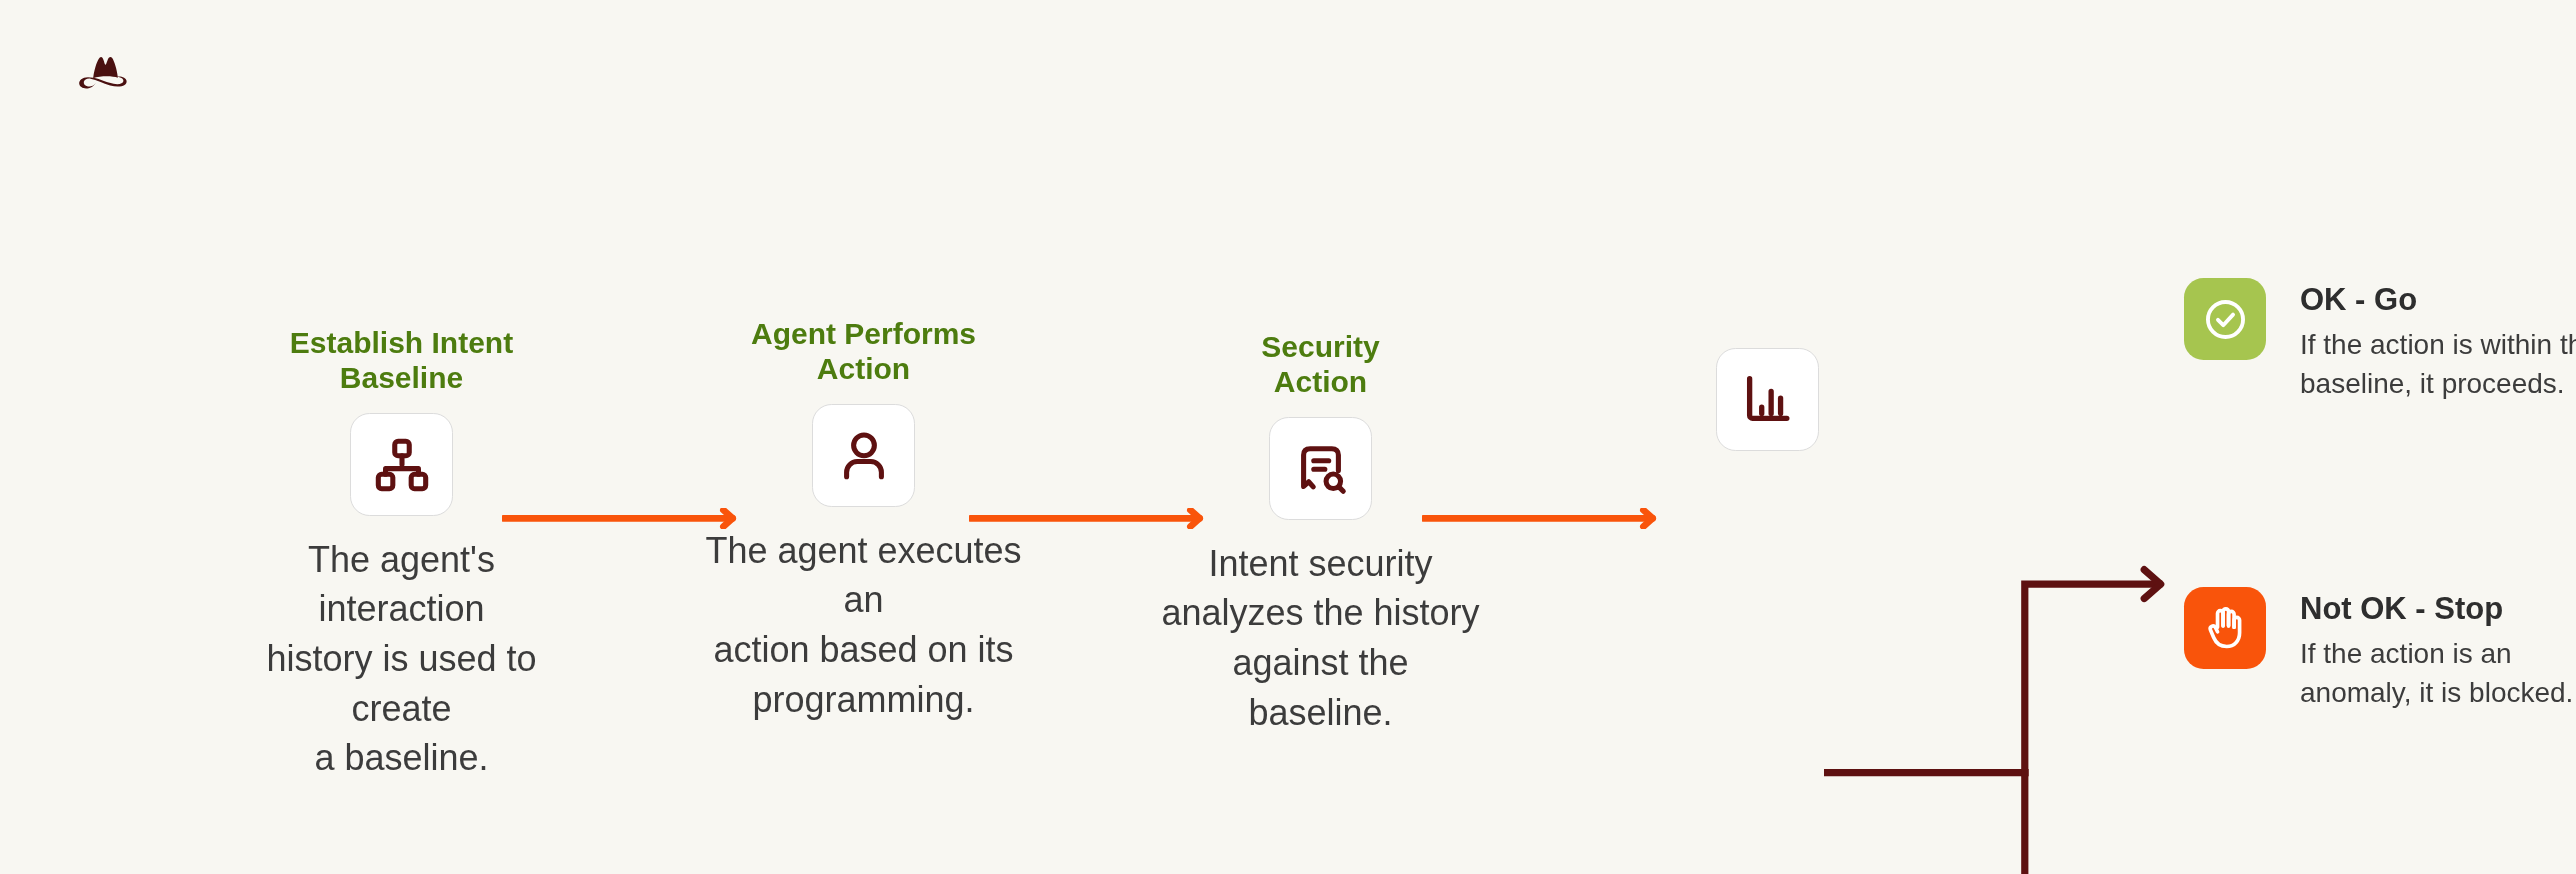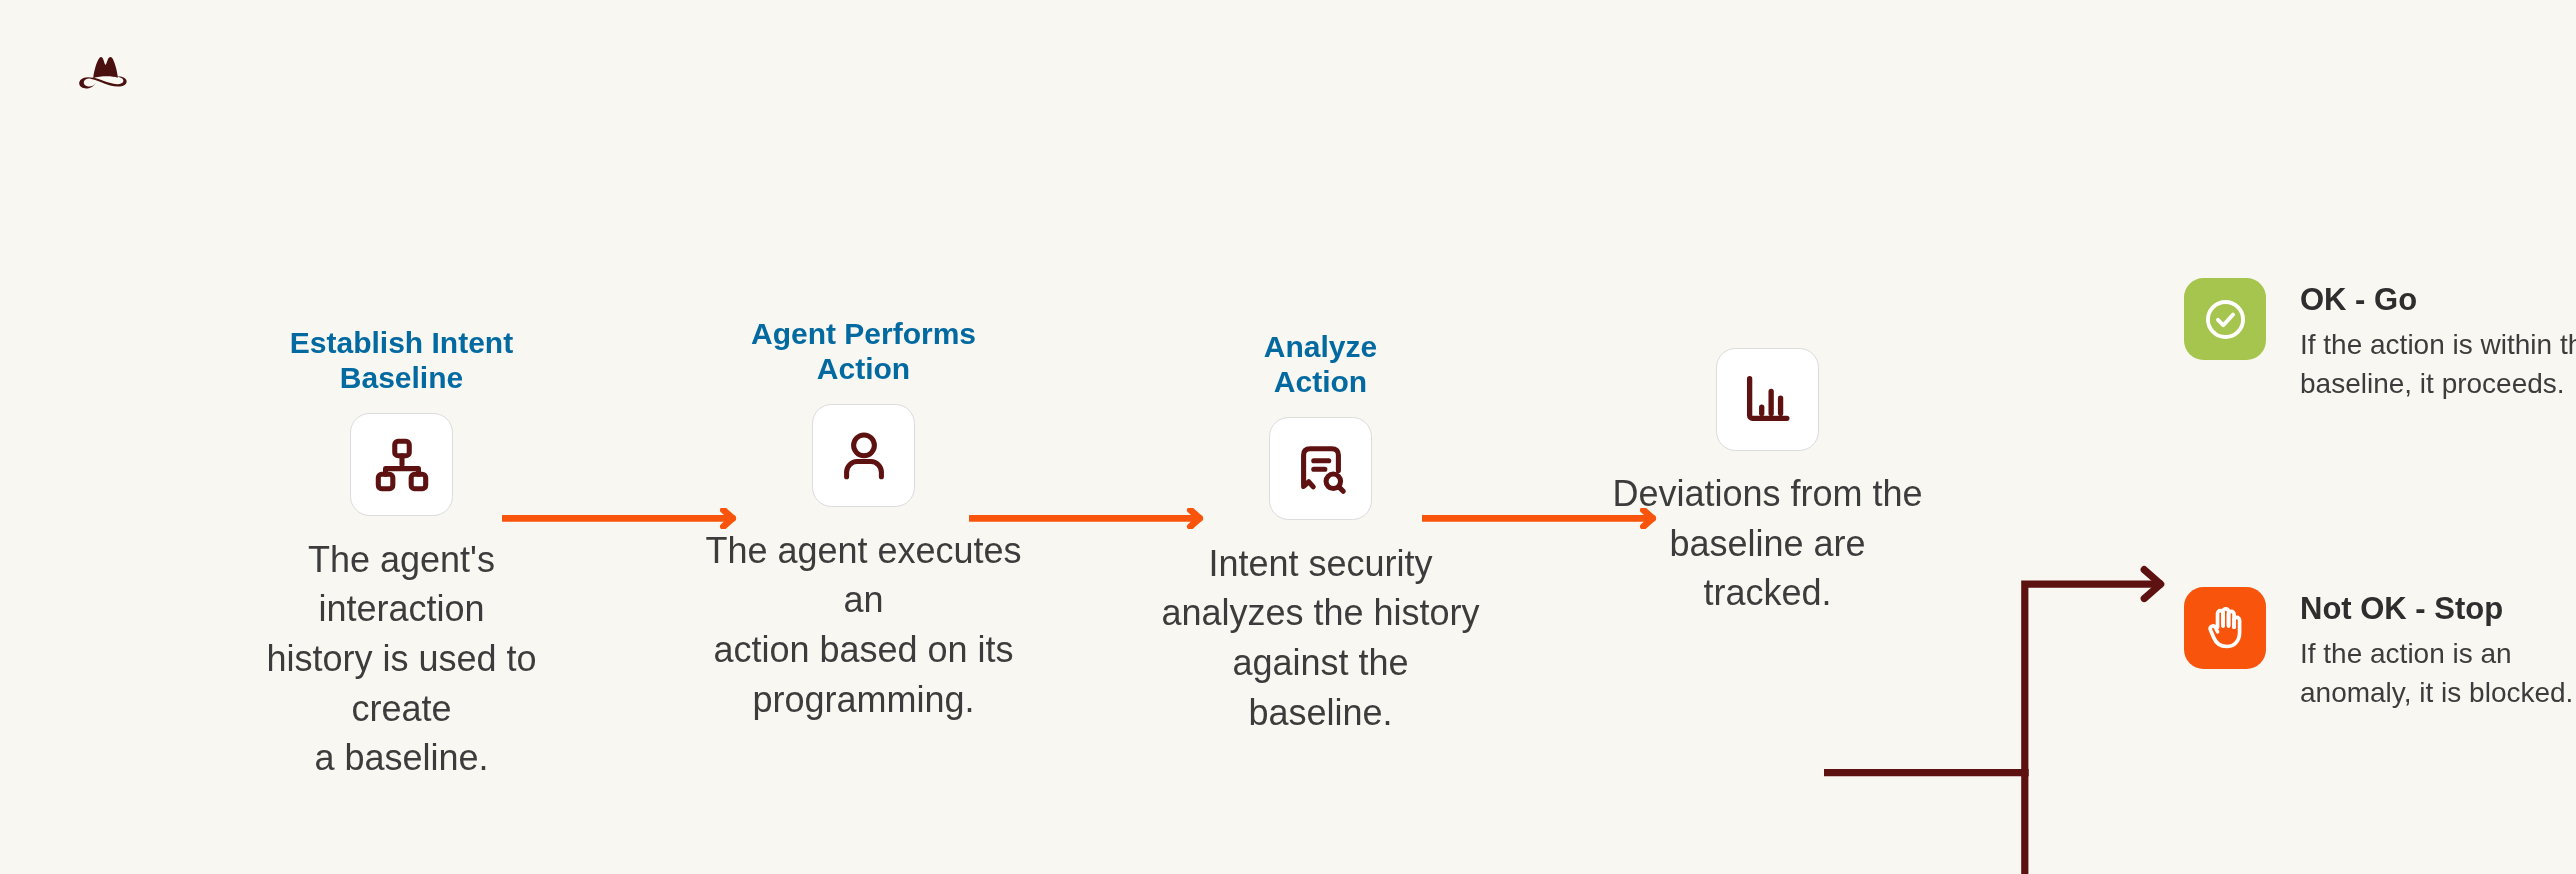--- a/index.html
+++ b/index.html
@@ -21,21 +21,21 @@
     font-family:"Liberation Serif", serif;
     font-size:58px; font-weight:700; letter-spacing:-0.3px;
     color:#F9540B; white-space:nowrap; line-height:1.1;
   }
 
   
   .flow { position:absolute; left:0; top:268px; width:2867px; height:495px; }
 
   .step { position:absolute; width:319px; text-align:center; }
   .step-head {
-    color:#0369a1; font-size:30px; font-weight:700; line-height:1.18;
+    color:#4d7c0f; font-size:30px; font-weight:700; line-height:1.18;
     white-space:pre-line;
   }
   .step-tile {
     width:103px; height:103px; margin:17.5px auto 0;
     background:#FFFFFF; border:1.5px solid #DCDCDC; border-radius:19.6px;
     display:flex; align-items:center; justify-content:center;
   }
   .step-tile svg { width:58px; height:58px; display:block; }
   .step-cap {
     margin-top:18.5px; color:#3C3C3C; font-size:36px; line-height:1.38;
@@ -127,21 +127,21 @@
     </div>
 
     <div class="arrow" style="left:969px; width:242px;">
       <svg width="242" height="20.6" viewBox="0 0 470 40" fill="none" stroke="#F9540B" stroke-width="13" stroke-linecap="round" stroke-linejoin="round">
         <path d="M3 20H448"></path>
           <path d="M430 4l18 16-18 16"></path>
       </svg>
     </div>
 
     <div class="step" style="left:1161px; top:61px;">
-      <div class="step-head">Analyze
+      <div class="step-head">Security
 Action</div>
       <div class="step-tile">
         <span>
           <svg viewBox="0 0 24 24" fill="none" stroke="#5E1111" stroke-width="2.1" stroke-linecap="round" stroke-linejoin="round">
             <path d="M19.2 12.6V6.2c0-1.7-1-2.6-2.7-2.6H7.5c-1.7 0-2.7.9-2.7 2.6v13l2.1-1.9 1.9 2.1"></path>
             <path d="M9 8.6h6.2M9 12.1h4.6"></path>
             <circle cx="17.1" cy="17.1" r="3"></circle>
             <path d="M19.6 19.6l1.6 1.6"></path>
           </svg>
         </span>
@@ -160,22 +160,20 @@
 
     <div class="step" style="left:1608px; top:62px;">
       <div class="step-tile">
         <span>
           <svg viewBox="0 0 24 24" fill="none" stroke="#5E1111" stroke-width="2.2" stroke-linecap="round" stroke-linejoin="round">
             <path d="M4.4 3.6v15.2a1.2 1.2 0 0 0 1.2 1.2h14.2"></path>
             <path d="M9.4 15.4v2.6M13.3 8.9v9.1M17.2 11.6v6.4"></path>
           </svg>
         </span>
       </div>
-      <div class="step-cap">Deviations from the
-baseline are tracked.</div>
     </div>
 
     <div class="branch">
       <svg viewBox="0 0 740 830" fill="none" stroke="#5E1111" stroke-width="14" stroke-linecap="square" stroke-linejoin="miter">
         <path d="M7 418H390"></path>
         <path d="M390 418V52H650"></path>
         <path d="M390 418V786H650"></path>
         <path d="M622 24l32 28-32 28" stroke-linecap="round" stroke-linejoin="round" fill="none"></path>
         <path d="M622 758l32 28-32 28" stroke-linecap="round" stroke-linejoin="round" fill="none"></path>
       </svg>

